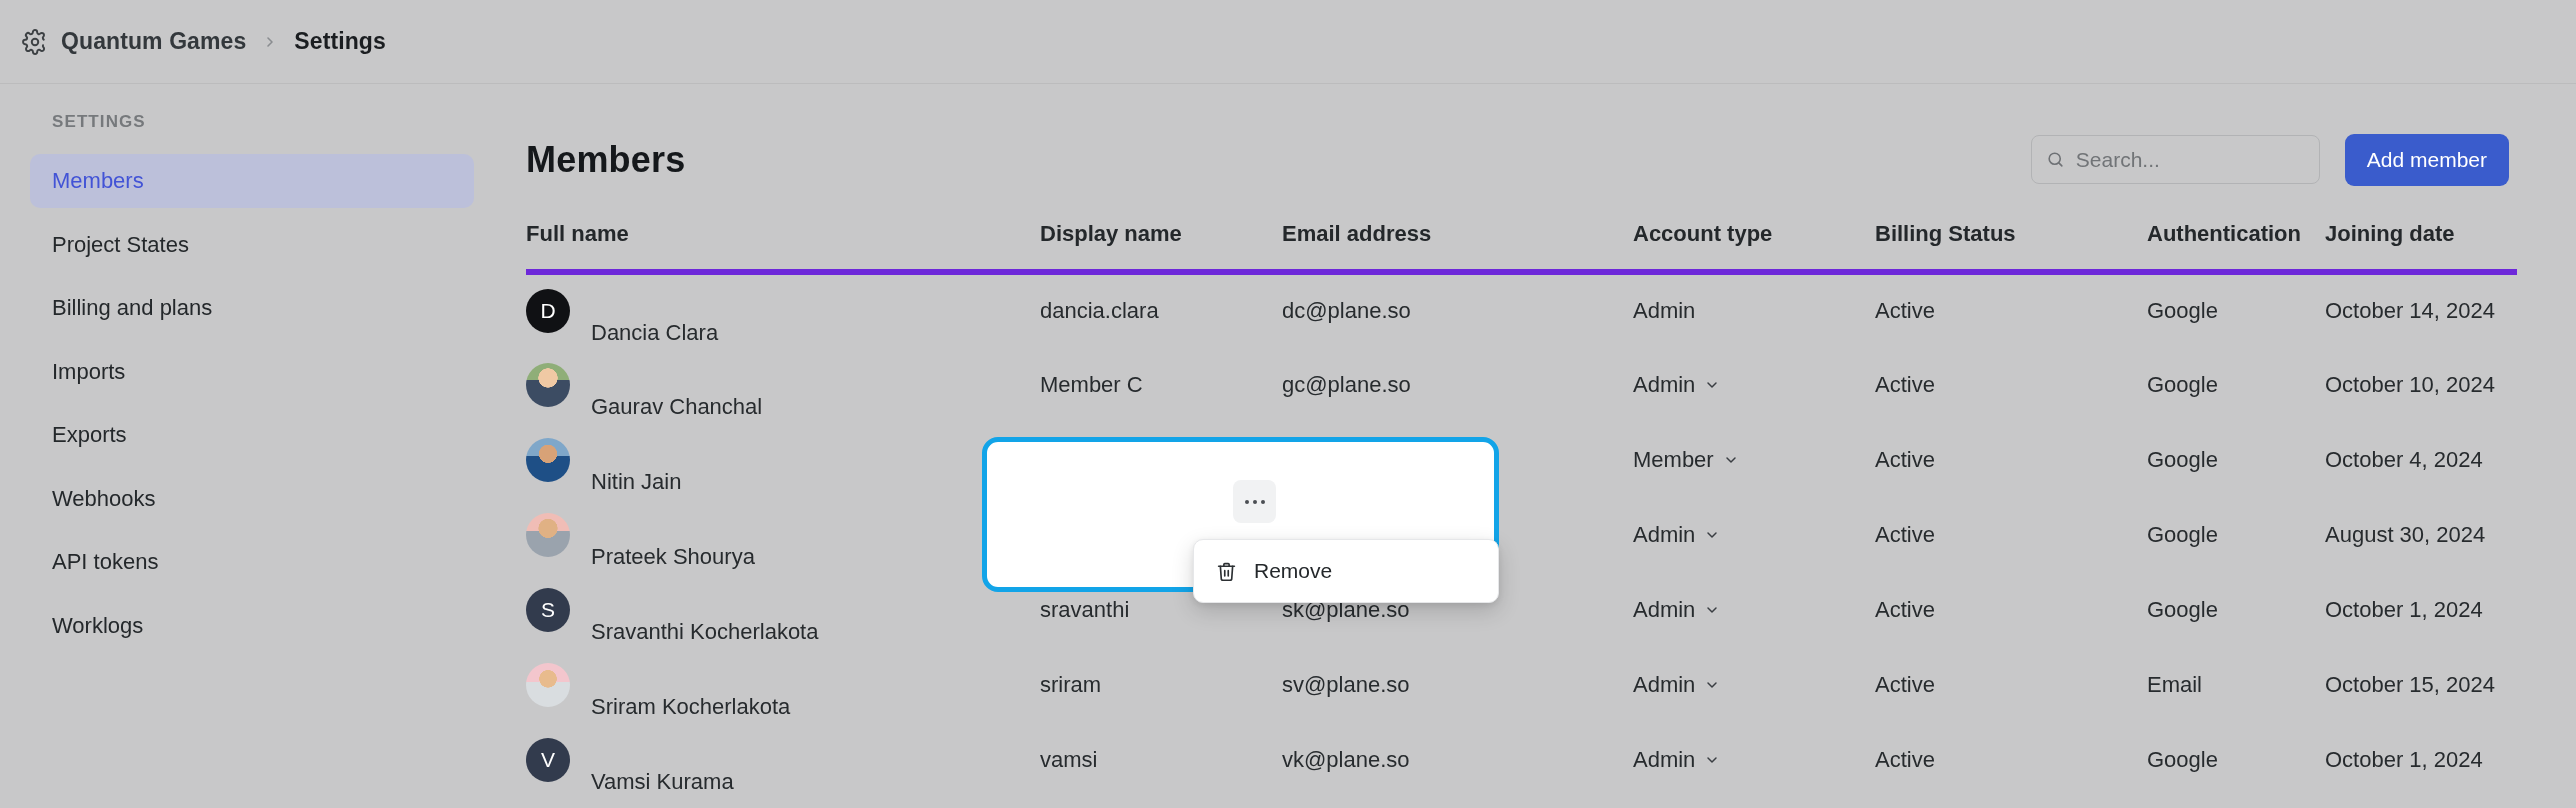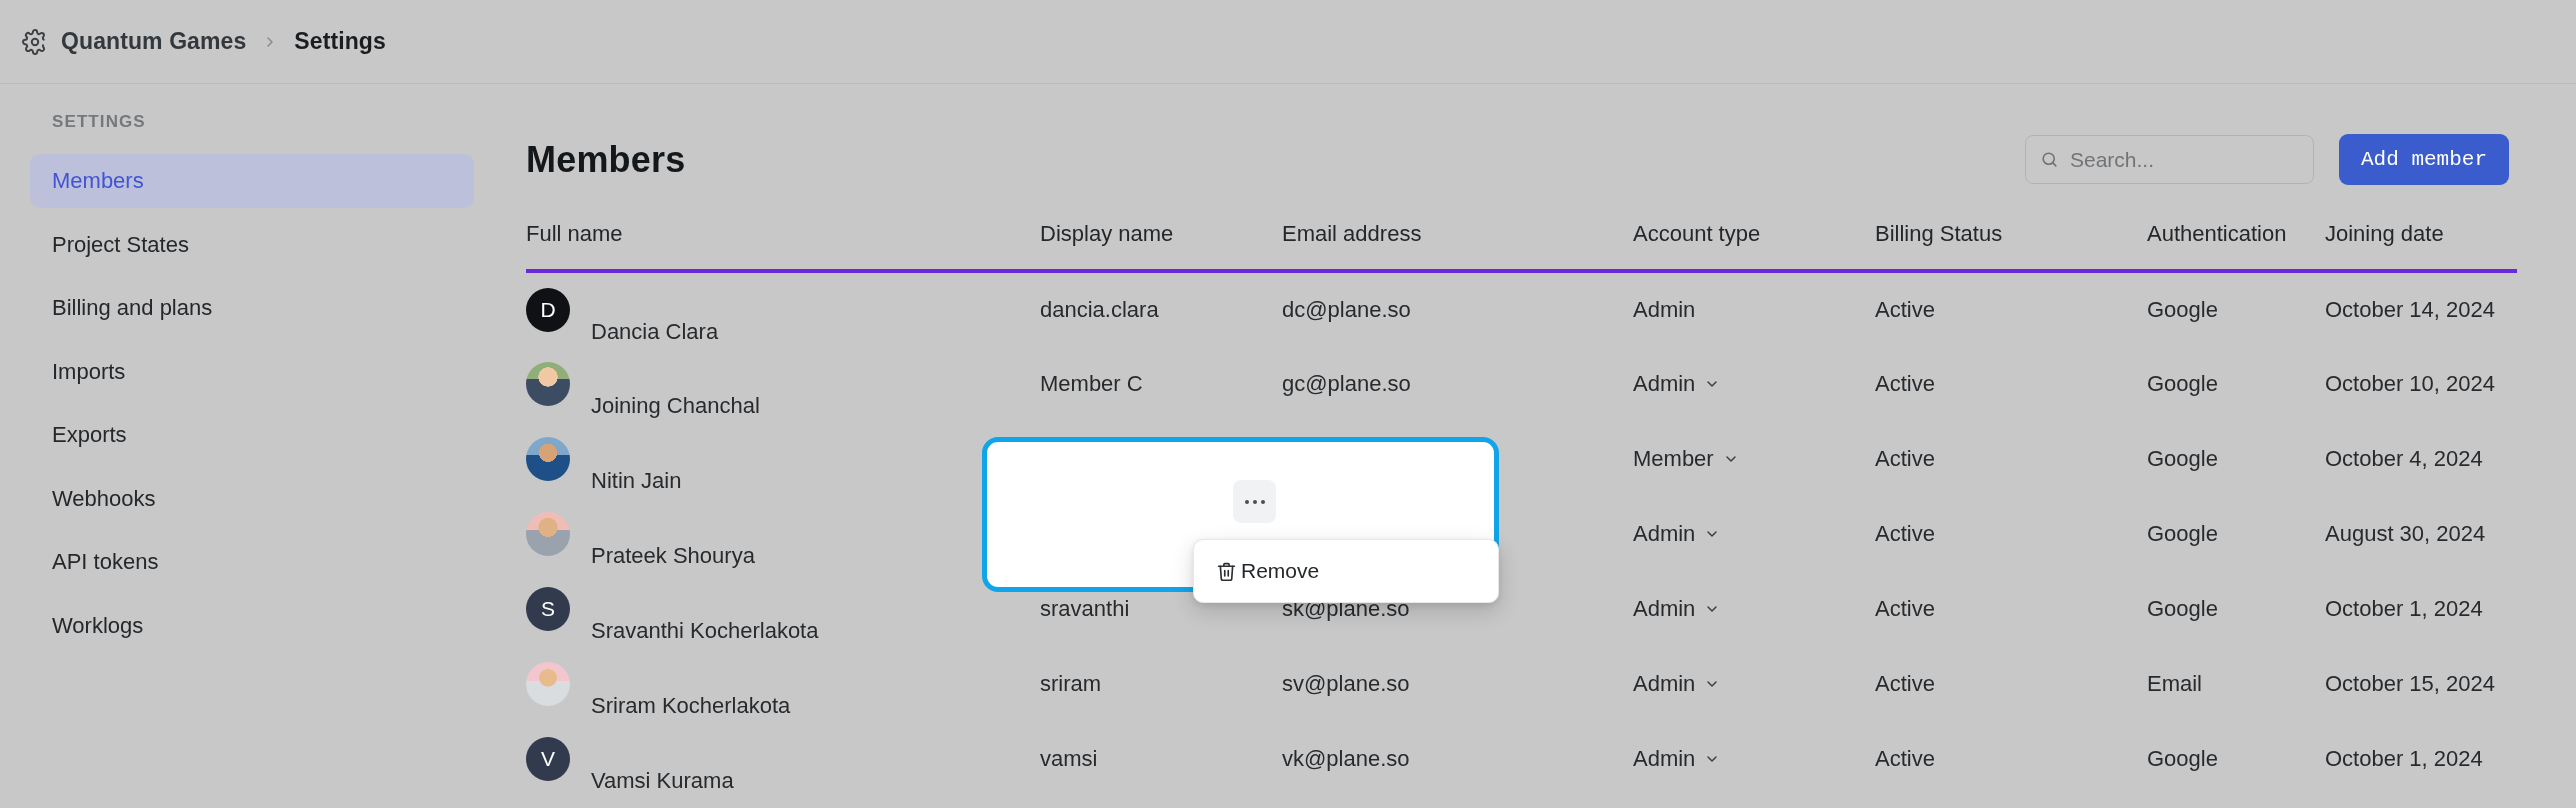--- a/index.html
+++ b/index.html
@@ -121,40 +121,40 @@
     color: #2b2e31;
     width: 100%;
   }
   .search-input::placeholder { color: #717477; }
 
   .add-member-btn {
     background: #3a5ccc;
     color: #ffffff;
     border: none;
     border-radius: 9px;
-    font-family: Liberation Mono, monospace;
+    font-family: Liberation Sans, sans-serif;
     font-size: 21px;
     padding: 14px 22px;
     cursor: pointer;
     white-space: nowrap;
   }
 
   
   .members-table {
     width: 100%;
     border-collapse: collapse;
     table-layout: fixed;
   }
   .members-table th {
     text-align: left;
     font-size: 22px;
-    font-weight: normal;
+    font-weight: bold;
     color: #24282b;
     padding: 16px 0 22px 0;
-    border-bottom: 4px solid #6d28d9;
+    border-bottom: 6px solid #6d28d9;
   }
   .members-table td {
     font-size: 22px;
     color: #272b2e;
     padding: 0;
     height: 75px;
     vertical-align: middle;
   }
 
   .col-full      { width: 514px; }
@@ -271,21 +271,21 @@
     background: #ffffff;
     border: 1px solid #e6e7e9;
     border-radius: 10px;
     box-shadow: 0 8px 22px rgba(0,0,0,.16), 0 2px 6px rgba(0,0,0,.08);
     padding: 9px 0;
     z-index: 40;
   }
   .remove-item {
     display: flex;
     align-items: center;
-    gap: 4px;
+    gap: 17px;
     padding: 10px 22px;
     font-size: 21px;
     color: #24282b;
     cursor: pointer;
   }
   .trash-icon { width: 21px; height: 21px; color: #2c3033; display: block; flex: 0 0 21px; }
 
   .menu-btn-overlay {
     position: absolute;
     left: 720px;
@@ -386,21 +386,21 @@
               </div>
             </td>
             <td>Active</td>
             <td>Google</td>
             <td>October 14, 2024</td>
           </tr>
           <tr>
             <td>
               <div class="name-cell">
                 <span class="avatar photo p1"></span>
-                <span class="name-text">Joining Chanchal</span>
+                <span class="name-text">Gaurav Chanchal</span>
               </div>
             </td>
             <td>Member C</td>
             <td>gc@plane.so</td>
             <td>
               <div class="account-cell">
                 <span>Admin</span>
                 <span><svg class="chev" viewBox="0 0 24 24" fill="none" stroke="currentColor" stroke-width="2.2" stroke-linecap="round" stroke-linejoin="round">
                     <polyline points="6 9 12 15 18 9"></polyline>
                   </svg></span>

